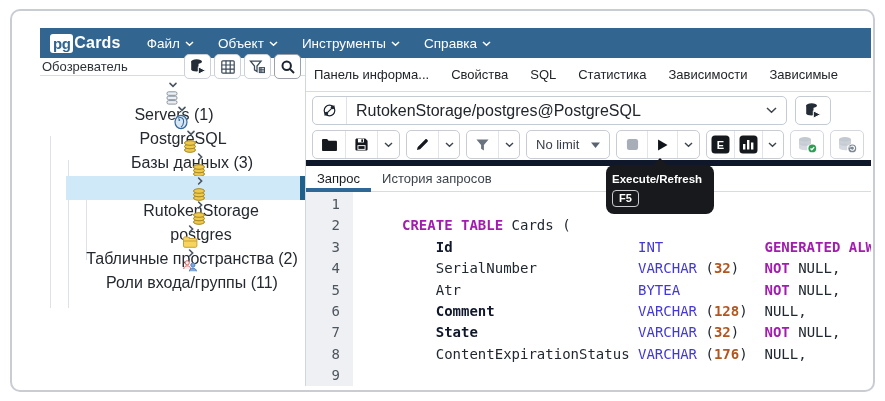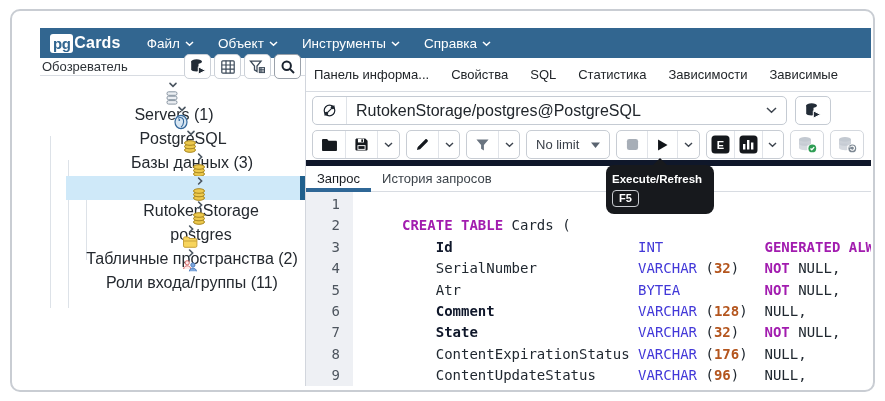--- a/index.html
+++ b/index.html
@@ -483,21 +483,20 @@
             </div>
           <div class="code" id="code">
               <div class="cline">&nbsp;</div>
               <div class="cline"><span class="tk-kw">CREATE TABLE</span><span class="tk-pl"> Cards (</span></div>
               <div class="cline"><span class="tk-pl">    </span><span class="tk-kwi">Id</span><span class="tk-pl">                      </span><span class="tk-ty">INT</span><span class="tk-pl">            </span><span class="tk-kw">GENERATED ALWAYS AS</span></div>
               <div class="cline"><span class="tk-pl">    SerialNumber            </span><span class="tk-ty">VARCHAR</span><span class="tk-pl"> (</span><span class="tk-num">32</span><span class="tk-pl">)   </span><span class="tk-kw">NOT</span><span class="tk-pl"> NULL,</span></div>
               <div class="cline"><span class="tk-pl">    Atr                     </span><span class="tk-ty">BYTEA</span><span class="tk-pl">          </span><span class="tk-kw">NOT</span><span class="tk-pl"> NULL,</span></div>
               <div class="cline"><span class="tk-pl">    </span><span class="tk-kwi">Comment</span><span class="tk-pl">                 </span><span class="tk-ty">VARCHAR</span><span class="tk-pl"> (</span><span class="tk-num">128</span><span class="tk-pl">)  </span><span class="tk-pl">NULL,</span></div>
               <div class="cline"><span class="tk-pl">    </span><span class="tk-kwi">State</span><span class="tk-pl">                   </span><span class="tk-ty">VARCHAR</span><span class="tk-pl"> (</span><span class="tk-num">32</span><span class="tk-pl">)   </span><span class="tk-kw">NOT</span><span class="tk-pl"> NULL,</span></div>
               <div class="cline"><span class="tk-pl">    ContentExpirationStatus </span><span class="tk-ty">VARCHAR</span><span class="tk-pl"> (</span><span class="tk-num">176</span><span class="tk-pl">)  </span><span class="tk-pl">NULL,</span></div>
-              <div class="cline"><span class="tk-pl">    ContentUpdateStatus     </span><span class="tk-ty">VARCHAR</span><span class="tk-pl"> (</span><span class="tk-num">96</span><span class="tk-pl">)   </span><span class="tk-pl">NULL,</span></div>
             </div>
         </div>
       </div>
     </div>
   </div>
 
   <div class="tooltip">
     <div class="tt-title">Execute/Refresh</div>
     <span class="tt-key">F5</span>
   </div>

